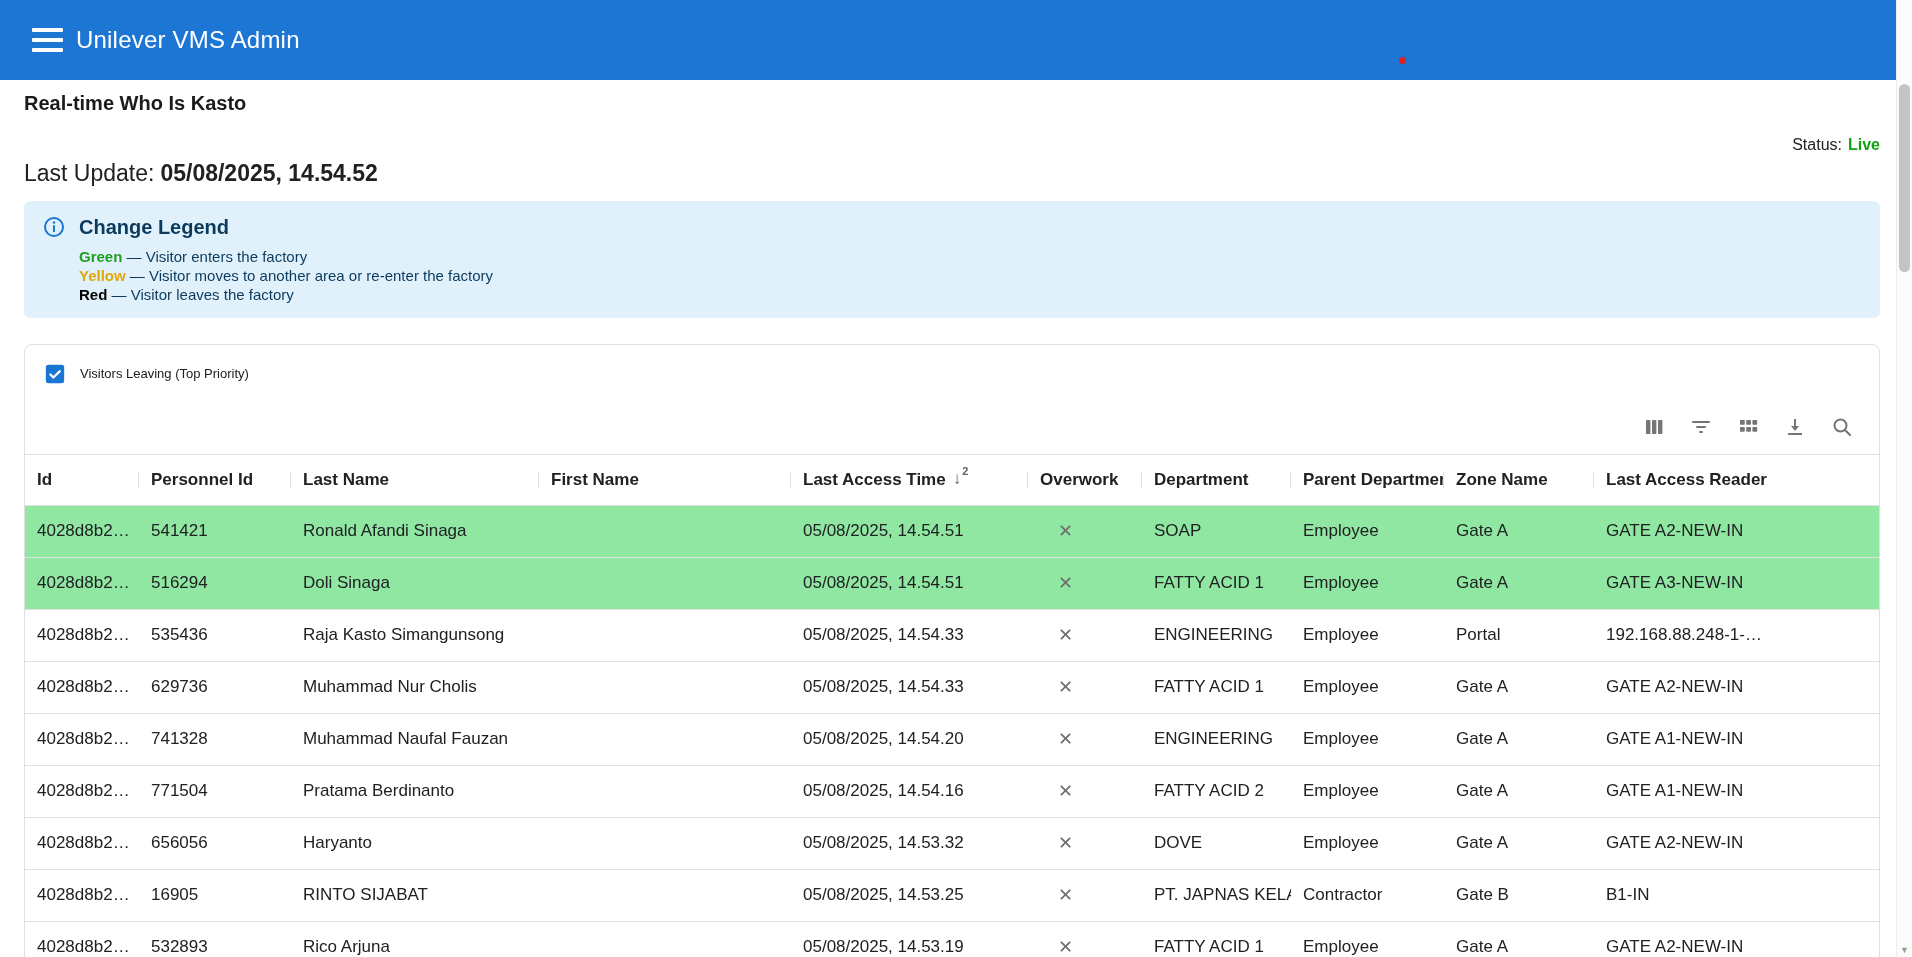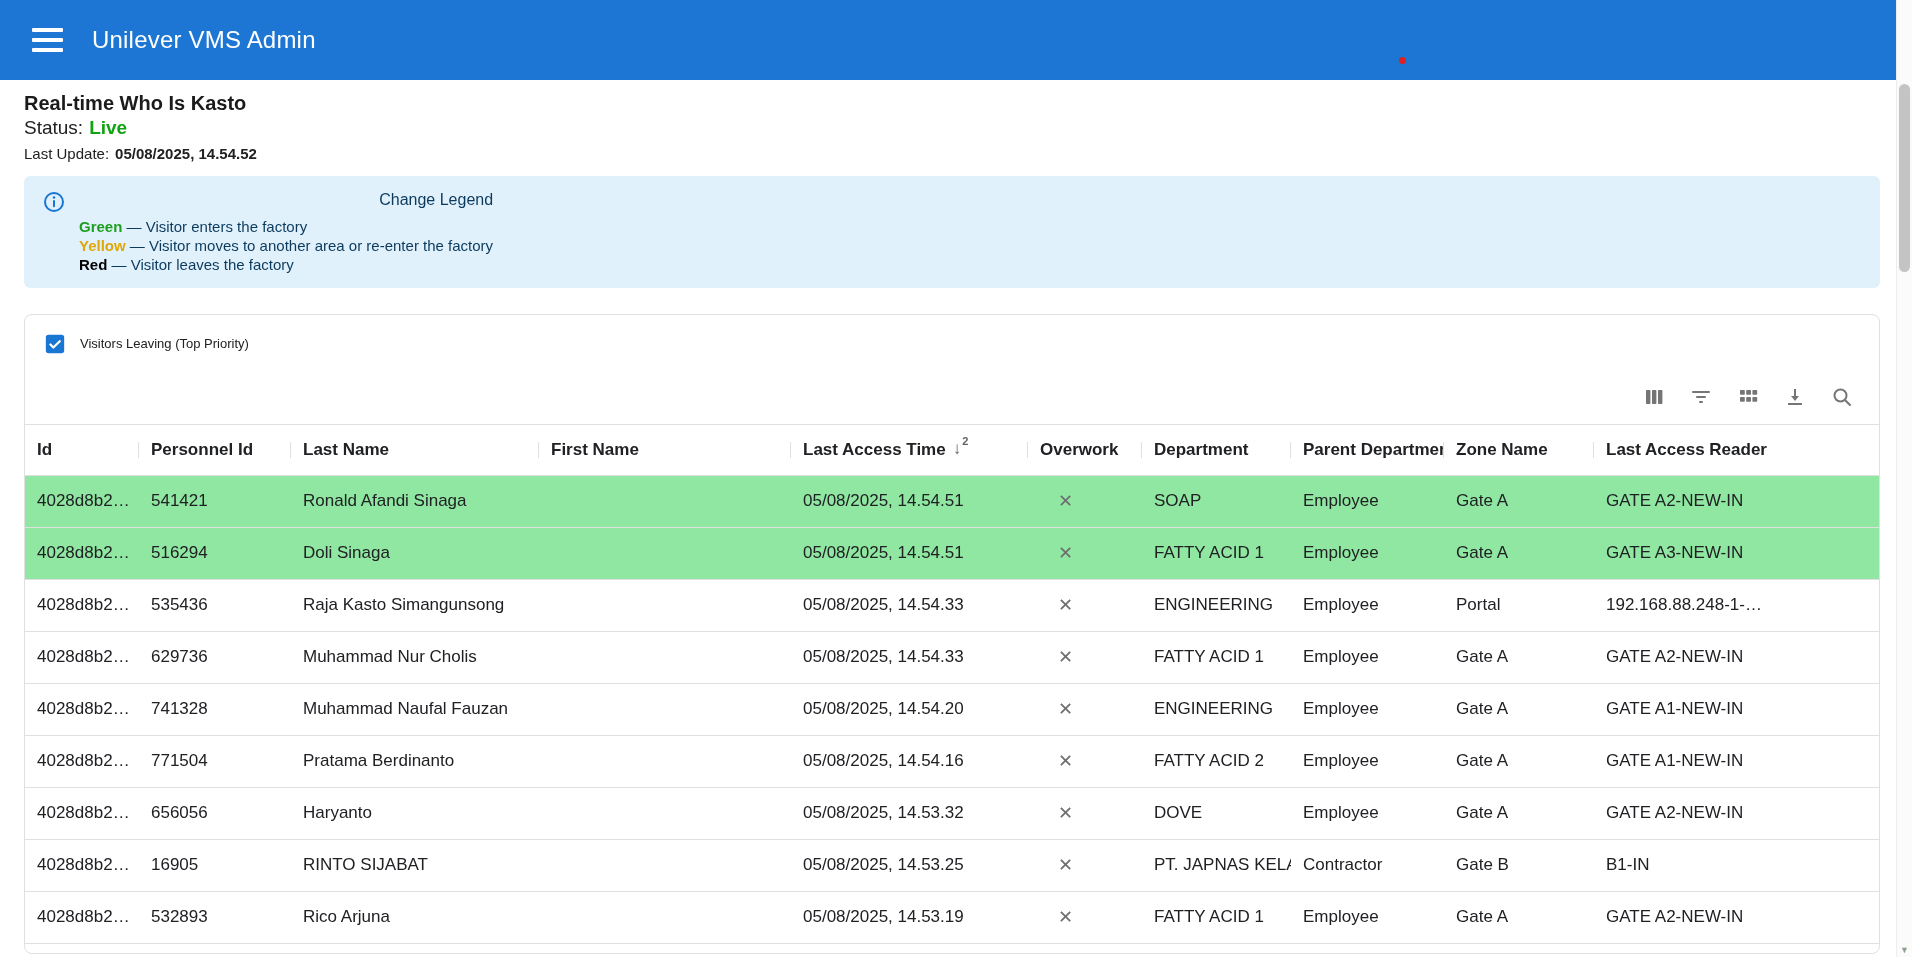--- a/index.html
+++ b/index.html
@@ -5,50 +5,50 @@
   * { box-sizing: border-box; margin: 0; padding: 0; }
   html, body {
     width: 1912px; height: 957px; overflow: hidden;
     background: #ffffff; color: #212121;
     font-family: "Liberation Sans", sans-serif;
   }
 
   
   .appbar {
     height: 80px; background: #1d76d3;
-    display: flex; align-items: center; gap: 22px;
+    display: flex; align-items: center; gap: 6px;
     padding: 0 24px; position: relative;
   }
   .menu-btn {
     width: 46px; height: 46px; border: none; background: none; cursor: pointer;
     display: flex; align-items: center; justify-content: center; border-radius: 50%;
   }
   .menu-bars { display: flex; flex-direction: column; gap: 6px; width: 31px; }
   .menu-bars i { height: 4px; background: #fff; border-radius: 1px; display: block; }
   .appbar-title { color: #fff; font-size: 24px; font-weight: 500; letter-spacing: .2px; }
   .red-dot {
     position: absolute; left: 1399px; top: 57px;
     width: 7px; height: 7px; background: #e02020; border-radius: 50%;
   }
 
   
   .page { padding: 12px 32px 0 24px; }
   h1 { font-size: 20px; font-weight: 600; color: #1b1b1b; }
-  .status-line { margin-top: 2px; font-size: 19px; }
+  .status-line { margin-top: 21px; font-size: 16px; text-align: right; }
   .live { color: #12a312; font-weight: 700; margin-left: 6px; }
-  .update-line { margin-top: 6px; font-size: 15px; }
+  .update-line { margin-top: 6px; font-size: 23px; }
   .bold { font-weight: 700; margin-left: 6px; }
 
   
   .legend {
     margin-top: 14px; background: #e1f1fc; border-radius: 6px;
     padding: 13px 20px 13px 18px; display: flex; gap: 13px; color: #0b3a5d;
   }
   .info-icon { flex: 0 0 24px; margin-top: 1px; }
-  .legend-title { font-weight: 400; font-size: 16px; margin-top: 2px; text-align: right; }
+  .legend-title { font-weight: 700; font-size: 20px; margin-top: 2px; }
   .legend-items { margin-top: 8px; }
   .legend-item { font-size: 15px; margin-top: 0; line-height: 1.28; }
   .legend-item b { font-weight: 700; }
 
   
   .card {
     margin-top: 26px; border: 1px solid #e0e0e0; border-radius: 8px;
     height: 640px; overflow: hidden; background: #fff;
     --cols: 114px 152px 248px 252px 237px 114px 149px 153px 150px minmax(0,1fr);
   }

